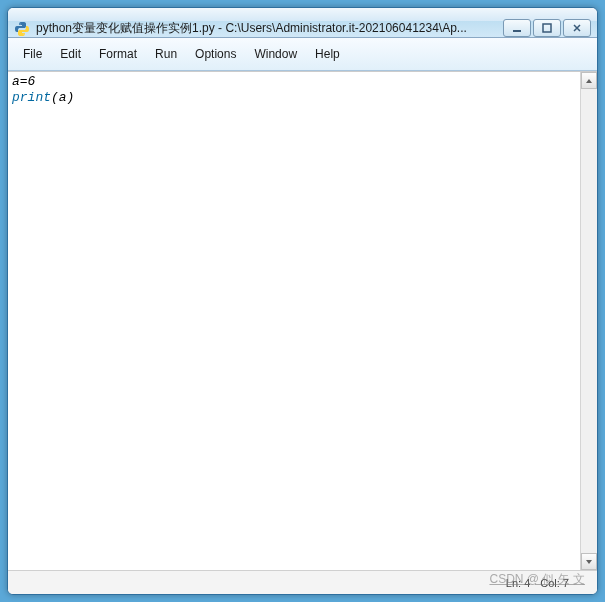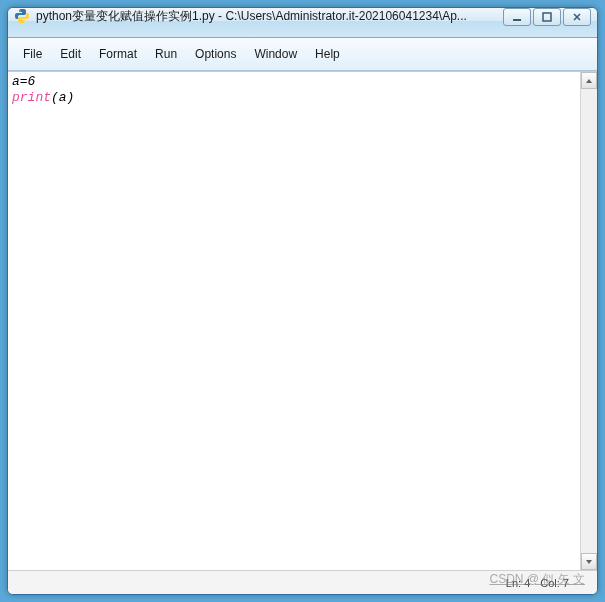--- a/index.html
+++ b/index.html
@@ -20,21 +20,21 @@
       box-shadow: 0 0 6px rgba(0,0,0,0.3);
       display: flex;
       flex-direction: column;
       overflow: hidden;
     }
     .titlebar {
       height: 30px;
       background: linear-gradient(to bottom, #f0f7fc 0%, #d6e9f7 45%, #bfdff2 46%, #d1e8f7 100%);
       border-bottom: 1px solid #8aa8c4;
       display: flex;
-      align-items: flex-start;
+      align-items: flex-end;
       padding: 0 6px;
       border-radius: 5px 5px 0 0;
     }
     .titlebar-icon {
       width: 16px;
       height: 16px;
       margin-right: 6px;
       flex-shrink: 0;
     }
     .titlebar-text {
@@ -86,21 +86,21 @@
       flex: 1;
       padding: 2px 4px;
       font-family: "Courier New", monospace;
       font-size: 13px;
       line-height: 16px;
       color: #000;
       white-space: pre;
       overflow: auto;
       font-style: italic;
     }
-    .tok-kw { color: #ec4899; text-align: right; }
+    .tok-kw { color: #0369a1; text-align: right; }
     .scrollbar {
       width: 17px;
       background: #f0f0f0;
       border-left: 1px solid #d4d4d4;
       display: flex;
       flex-direction: column;
     }
     .sb-btn {
       height: 17px;
       background: linear-gradient(to bottom, #fdfdfd, #e3e3e3);

